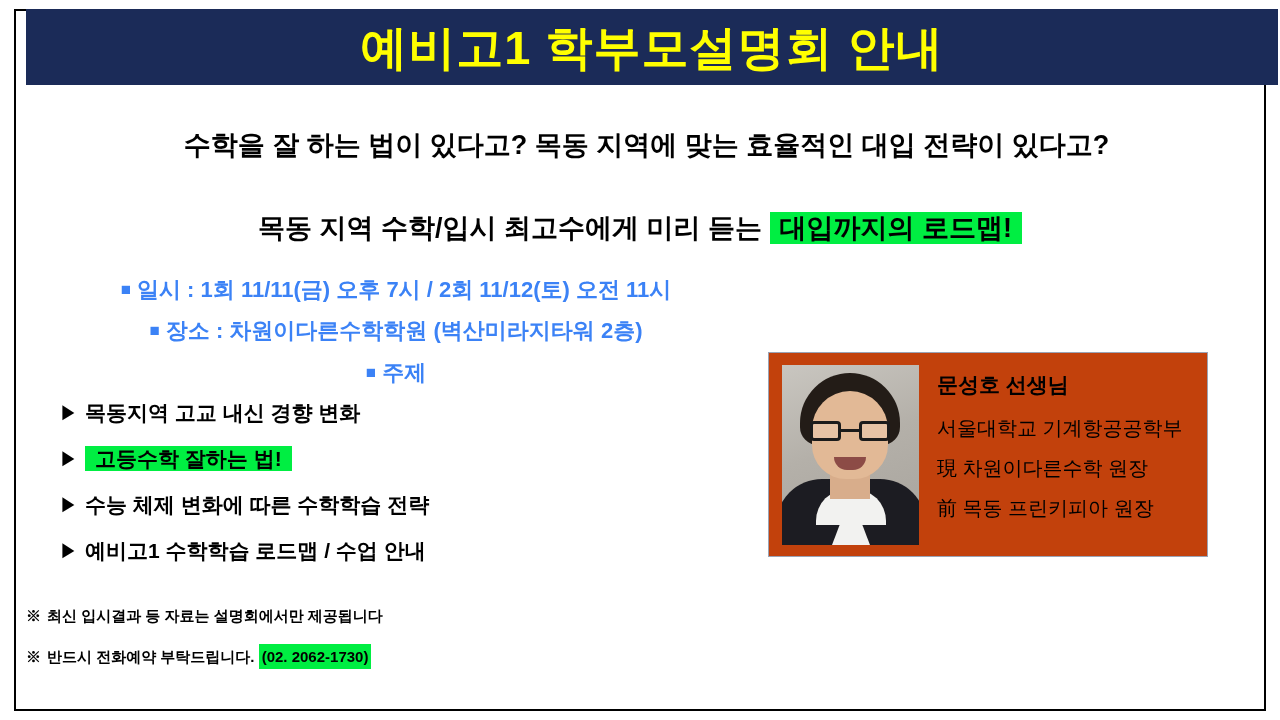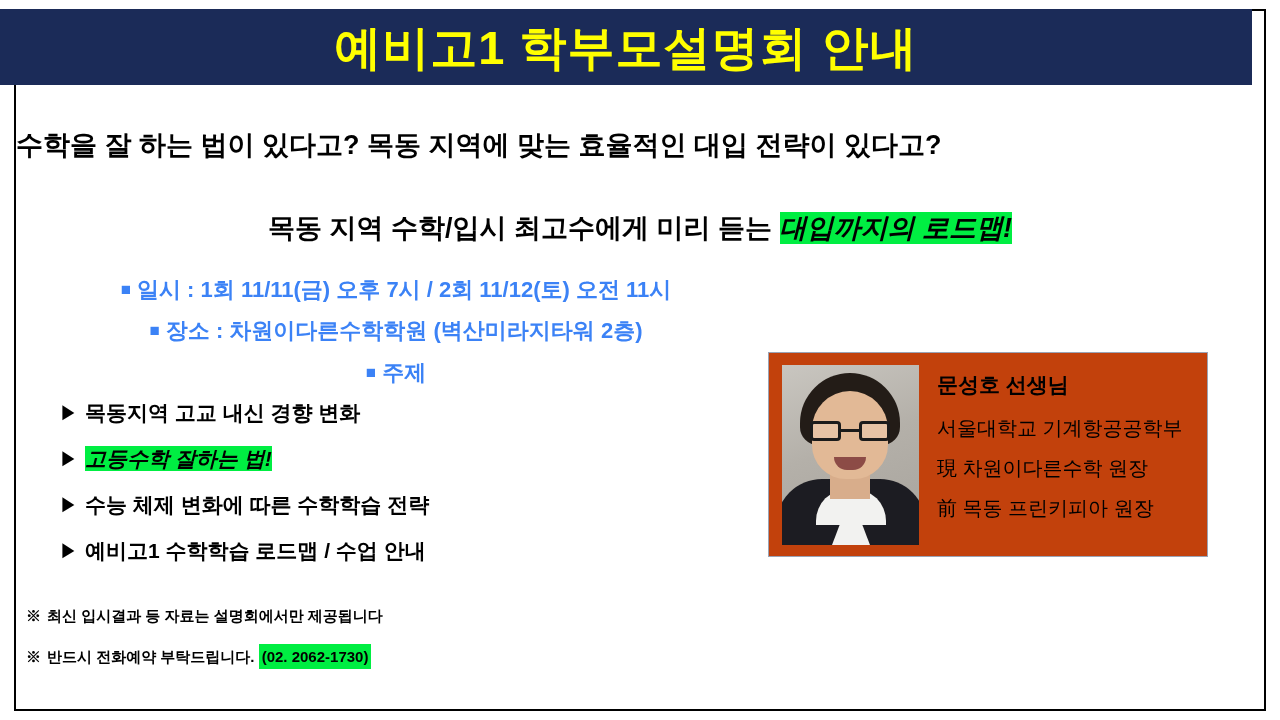--- a/index.html
+++ b/index.html
@@ -25,21 +25,21 @@
     left: 14px;
     top: 9px;
     width: 1252px;
     height: 702px;
     box-sizing: border-box;
     border: 2px solid #000000;
     background: #ffffff;
   }
   .title-bar {
     position: absolute;
-    left: 0;
+    left: 26px;
     top: 9px;
     width: 1252px;
     height: 76px;
     background: #1b2b58;
     display: flex;
     align-items: center;
     justify-content: center;
     box-sizing: border-box;
   }
   .title-text {
@@ -52,44 +52,43 @@
   }
   .body-area {
     position: absolute;
     left: 16px;
     top: 87px;
     width: 1248px;
     height: 622px;
   }
   .lead1 {
     position: absolute;
-    left: 0;
+    left: 14px;
     top: 40px;
     width: 1233px;
-    text-align: left;
+    text-align: center;
     font-size: 27px;
     font-weight: bold;
     color: #000000;
     white-space: nowrap;
   }
   .lead2 {
     position: absolute;
     left: 0;
     top: 123px;
     width: 1248px;
     text-align: center;
     font-size: 27px;
     font-weight: bold;
     color: #000000;
     white-space: nowrap;
   }
   .hl {
     background: #00ee42;
-    padding: 1px 0;
-    font-style: italic;
+    padding: 1px 10px;
   }
   .info-block {
     position: absolute;
     left: 10px;
     top: 190px;
     width: 740px;
   }
   .line {
     font-size: 22px;
     font-weight: bold;

